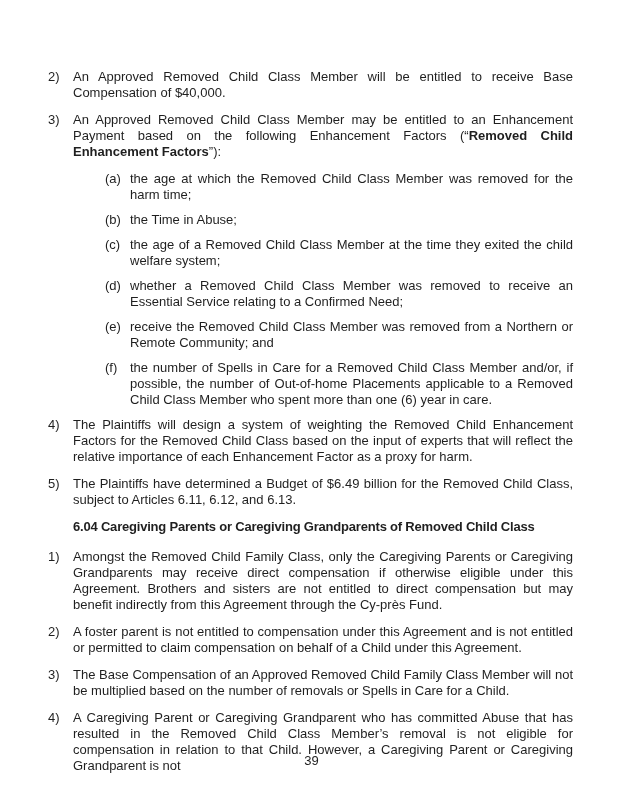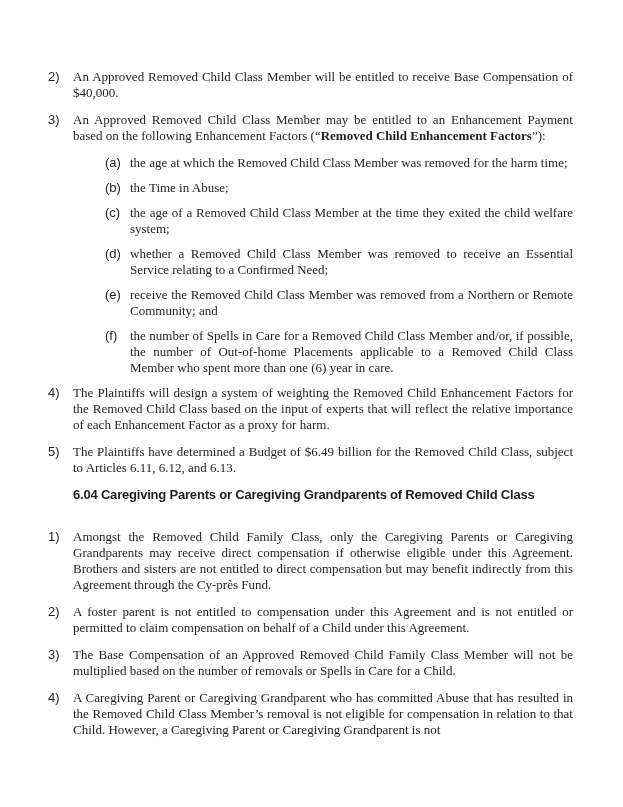--- a/index.html
+++ b/index.html
@@ -6,23 +6,23 @@
   .page{
     width:623px;height:807px;box-sizing:border-box;position:relative;overflow:hidden;
     background:#ffffff;color:#1f1f1f;
     font-family:"Liberation Sans","DejaVu Sans",sans-serif;
     font-size:13px;line-height:16px;
     padding:69px 50px 0 48px;
   }
   .item{display:flex;margin:0 0 11px 0;}
   .item.sub{margin-left:57px;margin-bottom:9px;}
   .marker{flex:0 0 25px;}
-  .text{flex:1;text-align:justify;font-family:Liberation Serif, serif;}
+  .text{flex:1;text-align:justify;}
   .bold{font-weight:bold;}
-  .heading{font-weight:bold;margin:0 0 26px 25px;letter-spacing:-0.2px;white-space:nowrap;}
+  .heading{font-weight:bold;margin:0 0 14px 25px;letter-spacing:-0.2px;white-space:nowrap;}
   .pagenum{position:absolute;top:753px;left:0;width:100%;text-align:center;}
 </style>
 </head>
 <body>
 
 <div class="page">
 
   <div class="item">
     <span class="marker">2)</span>
     <div class="text">An Approved Removed Child Class Member will be entitled to receive Base Compensation of $40,000.</div>
@@ -88,14 +88,15 @@
   <div class="item">
     <span class="marker">3)</span>
     <div class="text">The Base Compensation of an Approved Removed Child Family Class Member will not be multiplied based on the number of removals or Spells in Care for a Child.</div>
   </div>
 
   <div class="item">
     <span class="marker">4)</span>
     <div class="text">A Caregiving Parent or Caregiving Grandparent who has committed Abuse that has resulted in the Removed Child Class Member’s removal is not eligible for compensation in relation to that Child. However, a Caregiving Parent or Caregiving Grandparent is not</div>
   </div>
 
+  <div class="pagenum">39</div>
 
 </div>
 
 </body></html>

